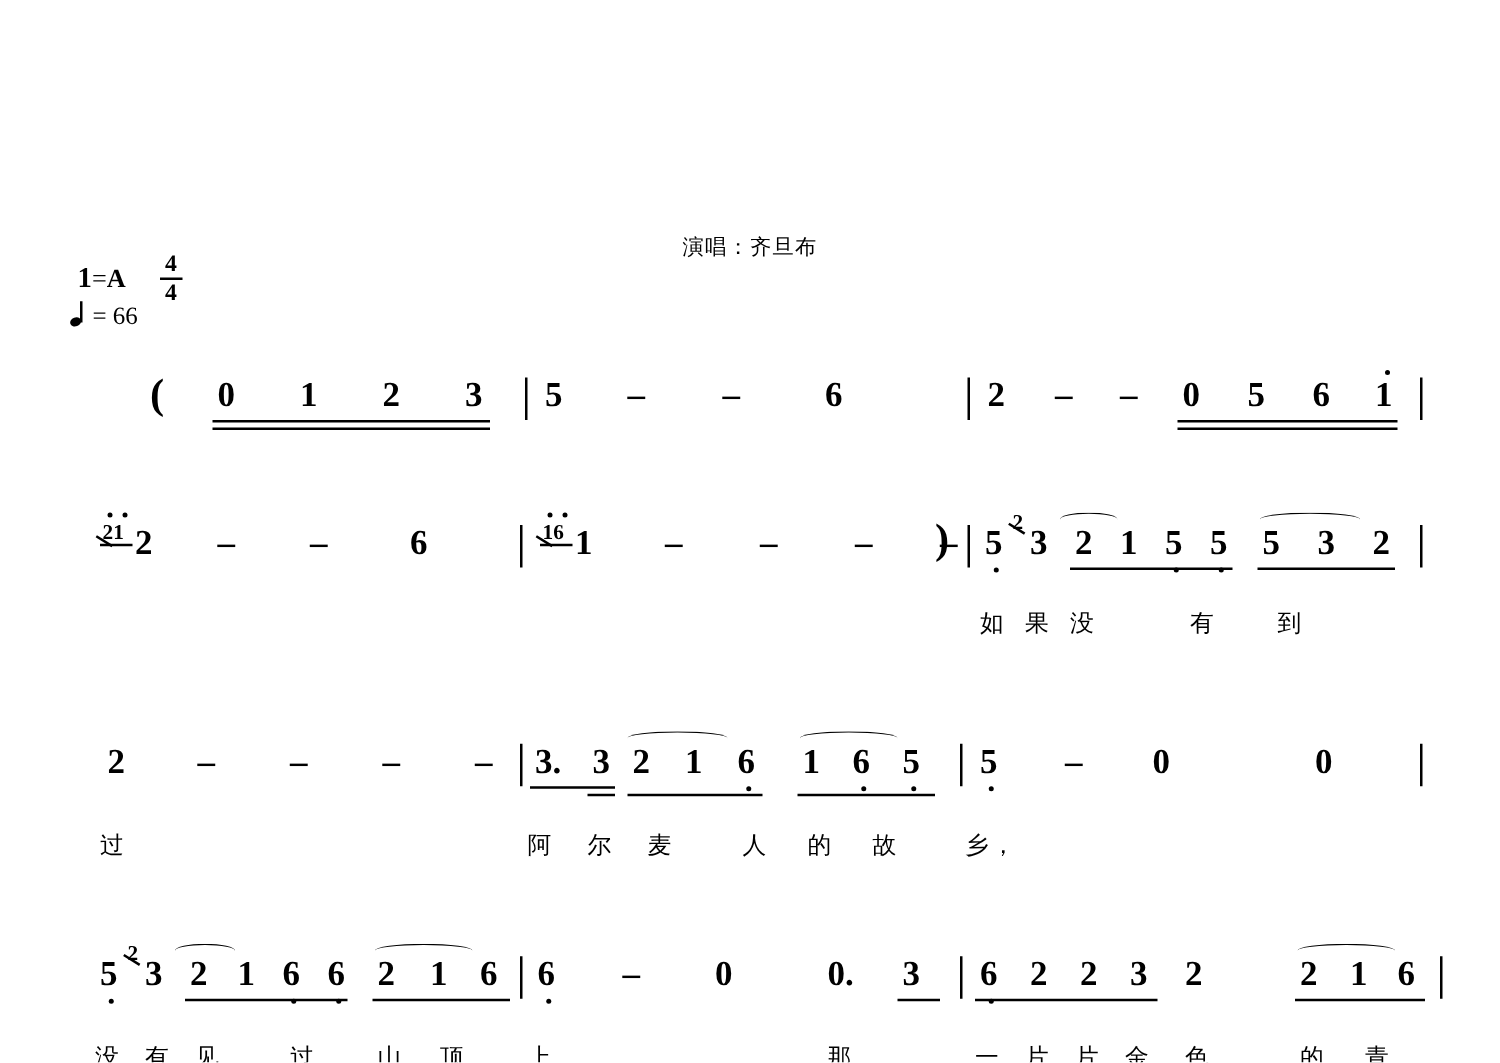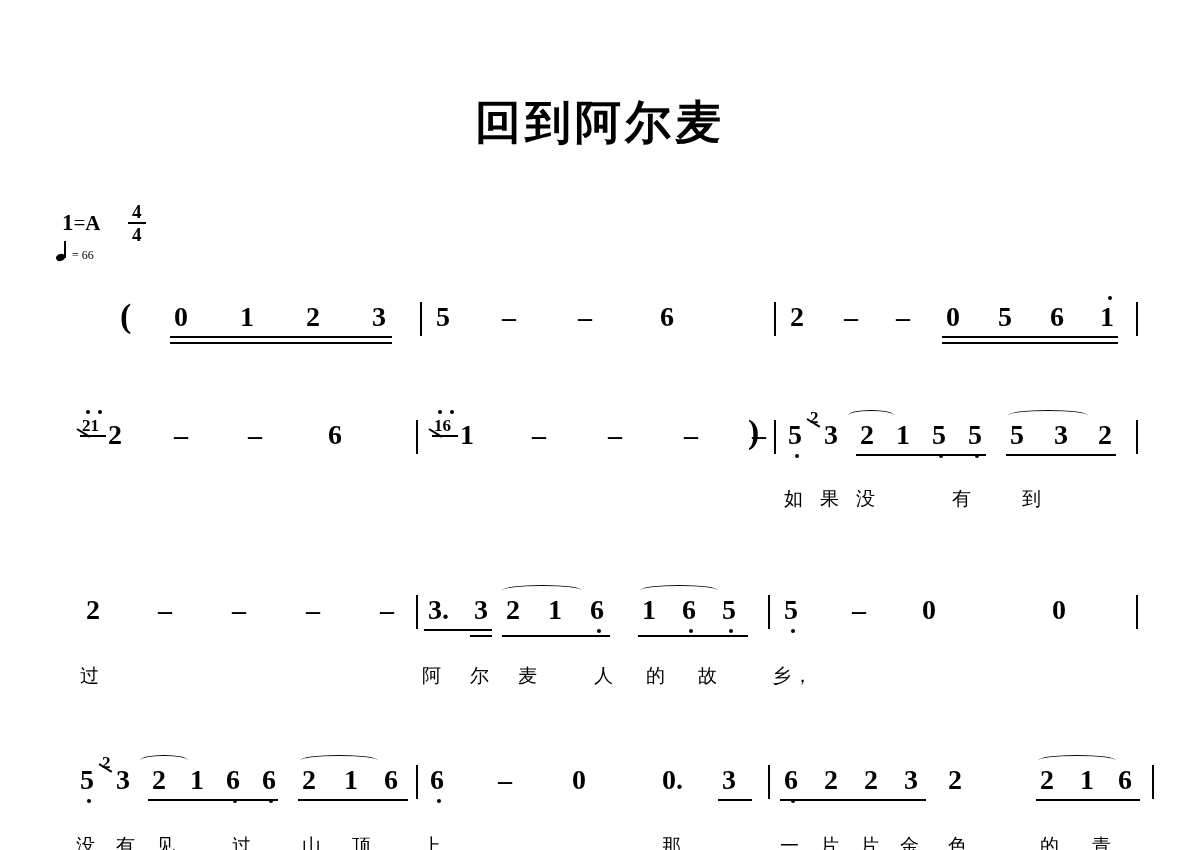--- a/index.html
+++ b/index.html
@@ -83,21 +83,21 @@
     display: block;
     width: 18px;
     height: 2px;
     background: #000;
     margin: 1px auto;
   }
   .tempo {
     position: absolute;
     top: 242px;
     left: 56px;
-    font-size: 12px;
+    font-size: 20px;
     font-family: "Liberation Serif", serif;
     white-space: nowrap;
   }
   .quarter-note {
     display: inline-block;
     position: relative;
     width: 13px;
     height: 20px;
     vertical-align: -3px;
   }
@@ -212,21 +212,21 @@
     position: absolute;
     top: 0;
     white-space: nowrap;
   }
 </style>
 </head>
 <body>
 
 <div id="page">
 
-  <div class="title">回到阿尔麦</div>
+  <div class="singer">演唱：齐旦布</div>
 
   <div class="keyblock">
     <span class="k1">1</span><span>=</span><span class="keyname">A</span>
     <span class="meter">
       <span class="num">4</span>
       <span class="bar"></span>
       <span class="num">4</span>
     </span>
   </div>
   <div class="tempo">

